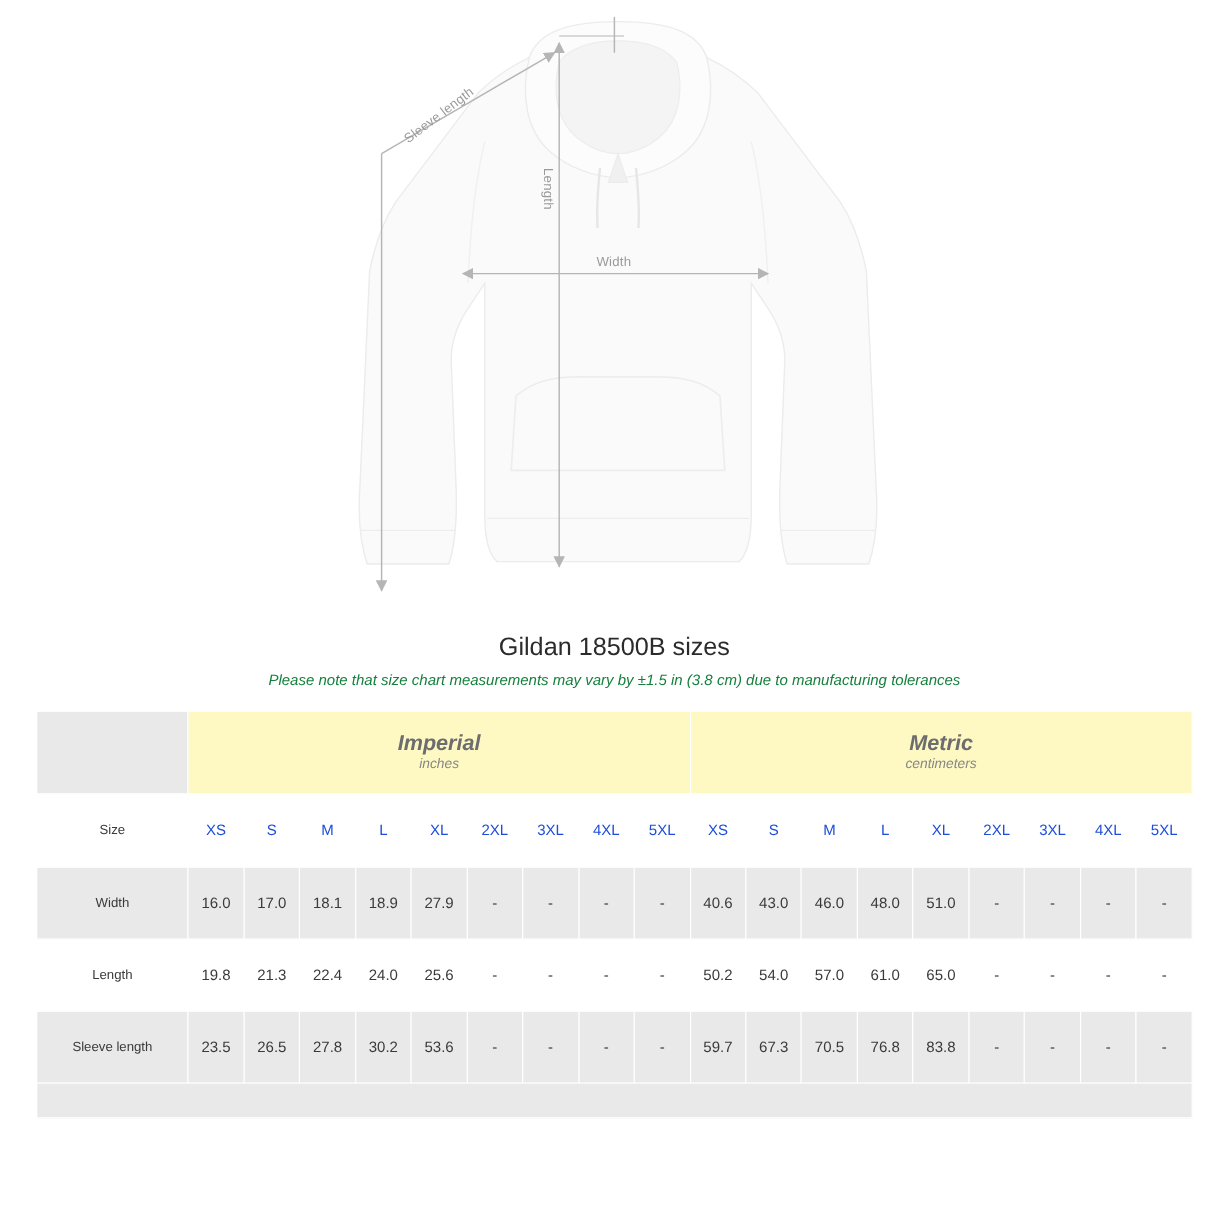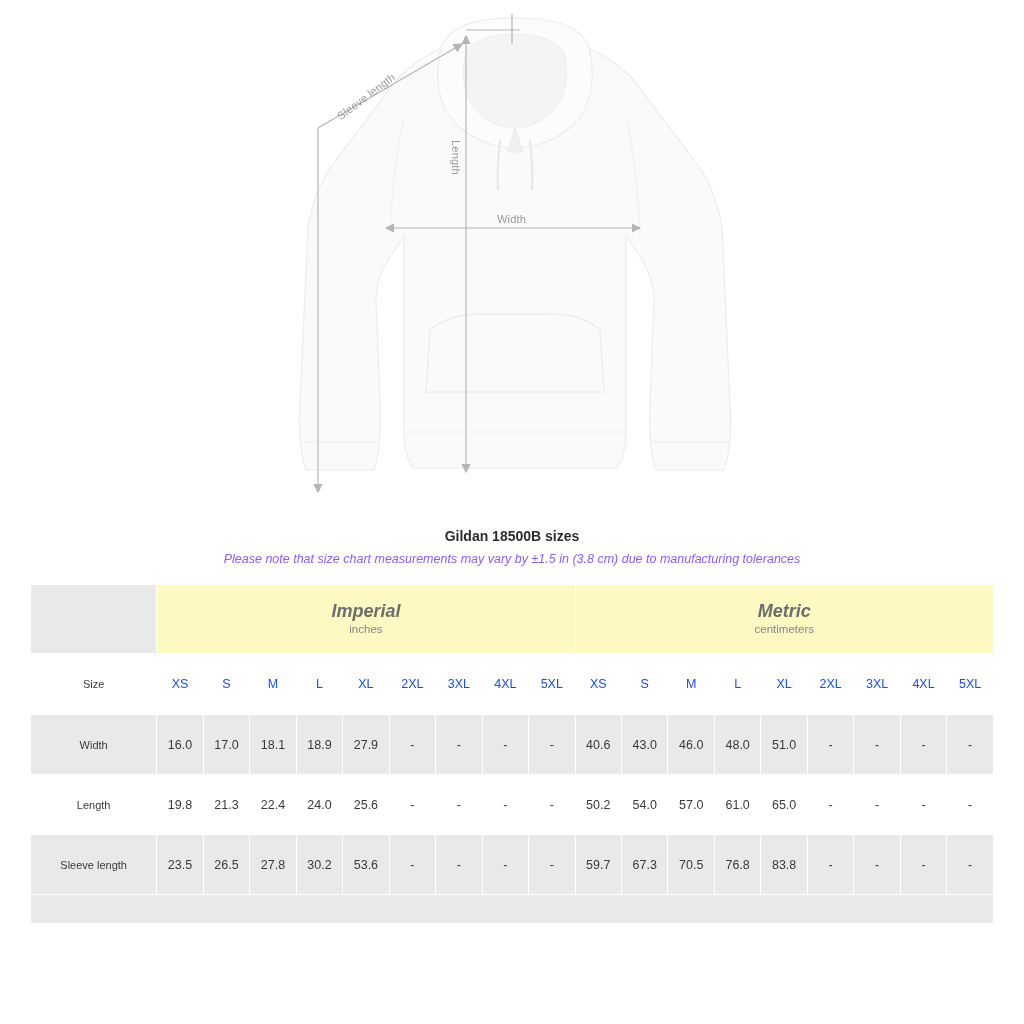--- a/index.html
+++ b/index.html
@@ -46,29 +46,29 @@
     transform: rotate(-37deg);
     transform-origin: left bottom;
   }
 
   
   .title-block {
     text-align: center;
     margin-top: 16px;
   }
   .chart-title {
-    font-size: 14px;
-    font-weight: bold;
+    font-size: 21px;
+    font-weight: normal;
     color: #2b2b2b;
     margin: 0 0 8px 0;
   }
   .chart-note {
     font-size: 12.5px;
     font-style: italic;
-    color: #8b5cf6;
+    color: #15803d;
     margin: 0;
   }
 
   
   .table-wrap {
     margin: 18px 30px 0 30px;
   }
   table.size-table {
     border-collapse: collapse;
     width: 964px;
@@ -89,20 +89,21 @@
   }
   .unit-name {
     font-size: 18px;
     font-style: italic;
     font-weight: bold;
     color: #6d6d6d;
     line-height: 1.15;
   }
   .unit-sub {
     font-size: 11.5px;
+    font-style: italic;
     color: #868686;
     line-height: 1.4;
   }
   .corner-cell { background: #e9e9e9 !important; }
 
   .head-row td {
     height: 60px;
     background: #ffffff;
     font-weight: bold;
     color: #1d4ed8;

